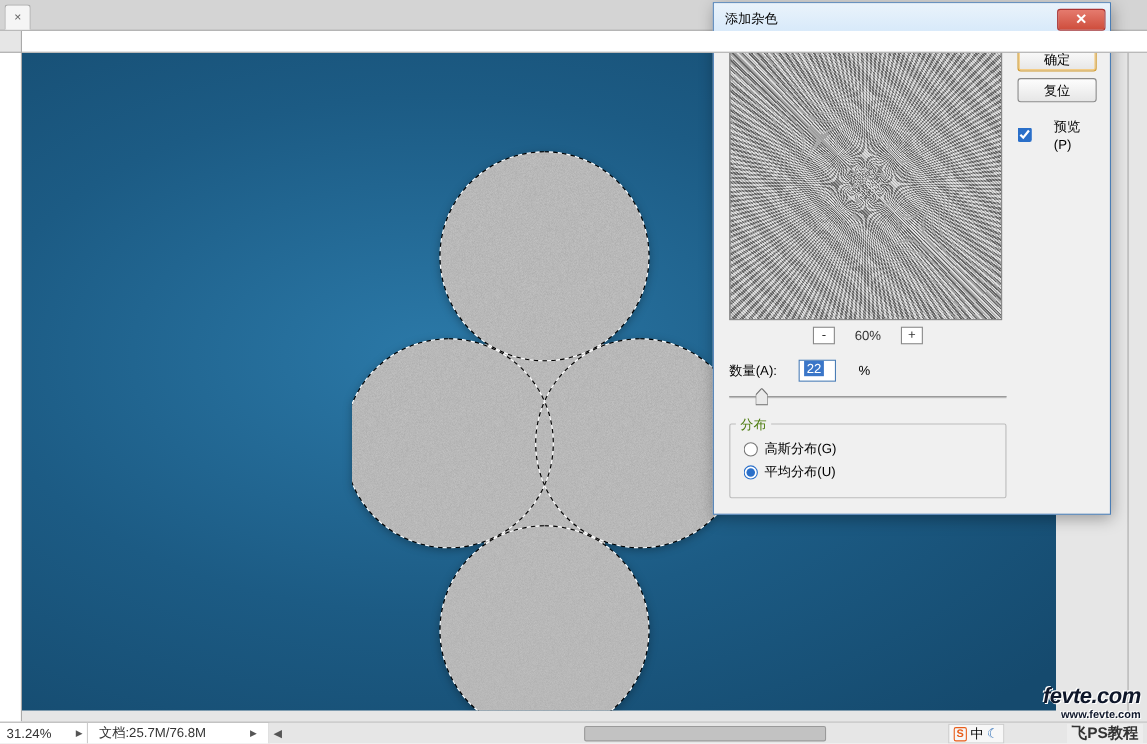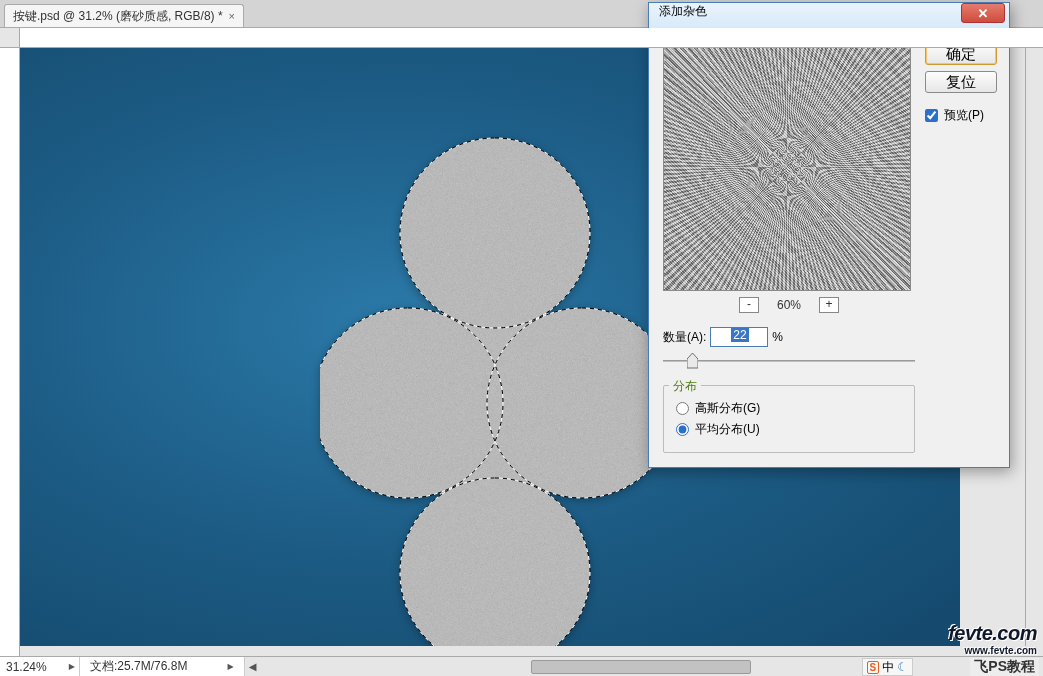--- a/index.html
+++ b/index.html
@@ -33,70 +33,69 @@
   .status-zoom { width: 80px; padding-left: 6px; border-right: 1px solid #ccc; height: 100%; display: flex; align-items: center; }
   .status-zoom-arrow { margin-left: auto; margin-right: 4px; font-size: 8px; color: #555; }
   .status-doc { padding: 0 10px; border-right: 1px solid #ccc; height: 100%; display: flex; align-items: center; }
   .status-doc-arrow { margin-left: 40px; font-size: 8px; color: #555; }
   .status-scroll { flex: 1; height: 100%; background: #e6e6e6; display: flex; align-items: center; }
   .status-scroll .thumb { margin-left: 270px; width: 220px; height: 14px; background: #c2c2c2; border: 1px solid #9a9a9a; border-radius: 2px; }
   .status-scroll .arrow-l, .status-scroll .arrow-r { width: 16px; text-align: center; font-size: 10px; color: #555; }
 
   
   .dialog { position: absolute; top: 2px; left: 648px; width: 362px; background: #f0f0f0; border: 1px solid #4a7db5; box-shadow: 2px 4px 14px rgba(0,0,0,0.35); font-size: 12px; }
-  .dlg-title { height: 30px; background: linear-gradient(#eaf3fb, #d5e8fa); border-bottom: 1px solid #b0cde8; display: flex; align-items: flex-start; padding-left: 10px; color: #000; }
+  .dlg-title { height: 30px; background: linear-gradient(#eaf3fb, #d5e8fa); border-bottom: 1px solid #b0cde8; display: flex; align-items: center; padding-left: 10px; color: #000; }
   .dlg-title-text { flex: 1; }
   .dlg-close { width: 44px; height: 20px; margin-right: 4px; background: linear-gradient(#e57b6e, #ce4d3c); border: 1px solid #a33; border-radius: 3px; color: #fff; display: flex; align-items: center; justify-content: center; font-size: 13px; font-weight: bold; cursor: pointer; }
   
   .dlg-body { padding: 10px 12px 14px 14px; display: flex; gap: 10px; }
   .dlg-left { flex: 1; }
   .dlg-right { width: 72px; display: flex; flex-direction: column; gap: 6px; }
   
   .preview-box { width: 248px; height: 248px; border: 1px solid #8a8a8a; background: #888; position: relative; overflow: hidden; }
   .preview-noise { position: absolute; inset: 0; background: repeating-conic-gradient(#777 0deg 1deg, #9a9a9a 1deg 2deg); filter: contrast(200%) brightness(1.1); opacity:0.9; }
   .preview-noise::after { content:""; position:absolute; inset:0; background: repeating-linear-gradient(45deg,#666 0 1px,#aaa 1px 2px); mix-blend-mode: overlay; opacity:0.45; }
 
   .zoom-row { display: flex; align-items: center; justify-content: center; gap: 18px; margin-top: 6px; color: #333; }
   .zoom-btn { width: 20px; height: 16px; border: 1px solid #888; background: #fff; text-align: center; font-size: 12px; line-height: 12px; cursor: pointer; }
 
-  .amount-row { margin-top: 14px; display: flex; align-items: center; gap: 4px; }
-  .amount-input { width: 58px; height: 20px; border: 1px solid #4a7db5; background: #fff; padding: 0 20px; font-size: 12px; color: #000; }
+  .amount-row { margin-top: 14px; display: flex; align-items: center; gap: 20px; }
+  .amount-input { width: 34px; height: 20px; border: 1px solid #4a7db5; background: #fff; padding: 0 4px; font-size: 12px; color: #000; }
   .amount-input .sel { background: #3a76c8; color: #fff; padding: 0 2px; }
   
   .slider { margin-top: 4px; height: 20px; position: relative; }
   .slider-track { position: absolute; top: 9px; left: 0; right: 0; height: 2px; background: #bfbfbf; border-top: 1px solid #9a9a9a; }
   .slider-thumb { position: absolute; top: 2px; left: 24px; width: 11px; height: 16px; }
   .slider-thumb svg { width: 100%; height: 100%; }
 
   .group { border: 1px solid #bcbcbc; border-radius: 2px; margin-top: 14px; padding: 10px 10px 10px 12px; position: relative; }
   .group-title { position: absolute; top: -8px; left: 5px; background: #f0f0f0; padding: 0 4px; color: #4d7c0f; }
   .radio-row { display: flex; align-items: center; gap: 6px; margin: 4px 0; color: #000; }
   .radio-row input { accent-color: #2a6fc9; }
 
-  .check-row { margin-top: 12px; display: flex; align-items: center; gap: 6px; color: #000; }
+  .check-row { margin-top: 12px; display: flex; align-items: center; gap: 20px; color: #000; }
   .check-row input { accent-color: #2a6fc9; }
 
-  .btn { height: 22px; border: 1px solid #8a8a8a; border-radius: 3px; background: linear-gradient(#fdfdfd,#e6e6e6); font-size: 15px; cursor: pointer; }
+  .btn { height: 22px; border: 1px solid #8a8a8a; border-radius: 3px; background: linear-gradient(#fdfdfd,#e6e6e6); font-size: 12px; cursor: pointer; }
   .btn-primary { border: 1px solid #d09a2e; box-shadow: 0 0 0 1px #f7c469 inset; }
   
   .watermark { position: absolute; right: 6px; bottom: 20px; font-size: 20px; font-weight: bold; color: #0f172a; text-shadow: 1px 1px 0 #fff, -1px -1px 0 #fff; font-style: italic; letter-spacing: -0.5px; pointer-events: none; }
   .watermark small { display:block; font-size: 10px; text-align:right; font-style: normal; letter-spacing:0; }
   .watermark2 { position: absolute; right: 4px; bottom: 0; font-size: 14px; font-weight: bold; color: #333; background: rgba(255,255,255,0.3); padding: 0 4px; pointer-events: none; }
   .ime { position: absolute; right: 130px; bottom: 0; height: 18px; display:flex; align-items:center; gap:3px; background:#f7f7f7; border:1px solid #ccc; padding:0 4px; font-size:12px; }
   .ime .s { color:#e85d1a; font-weight:bold; border:1px solid #e85d1a; border-radius:2px; padding:0 2px; font-size:10px; }
   .ime .moon { color:#3272b9; }
 </style>
 </head>
 <body>
 
 <div class="app">
 
   <div class="tab-bar">
     <div class="tab">
-      <span>按键.psd @ 31.2% (磨砂质感, RGB/8) *</span>
       <span class="tab-close">×</span>
     </div>
   </div>
 
   <div class="canvas-wrap">
     <div class="rulers-corner"></div>
     <div class="ruler-h"></div>
     <div class="ruler-v"></div>
 
     <div class="canvas-area">

